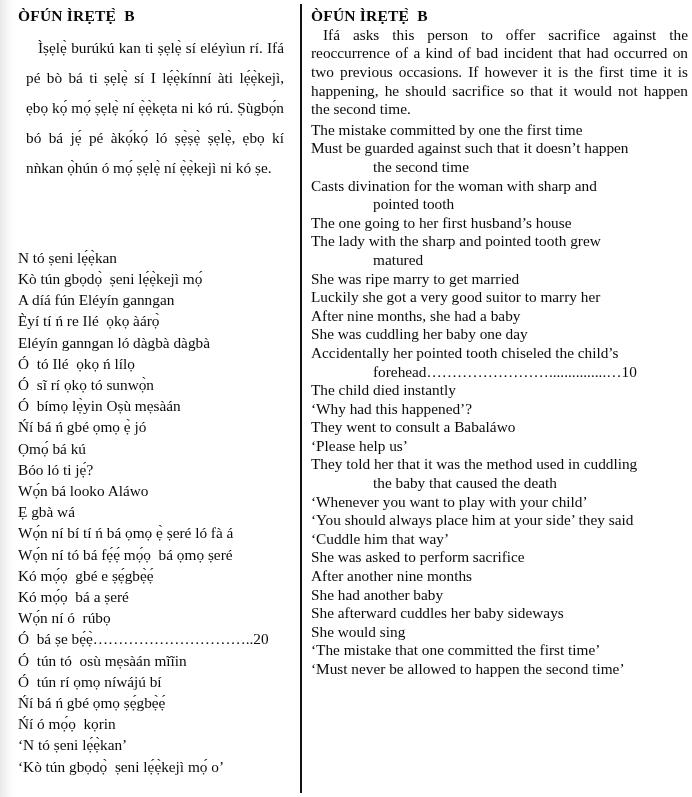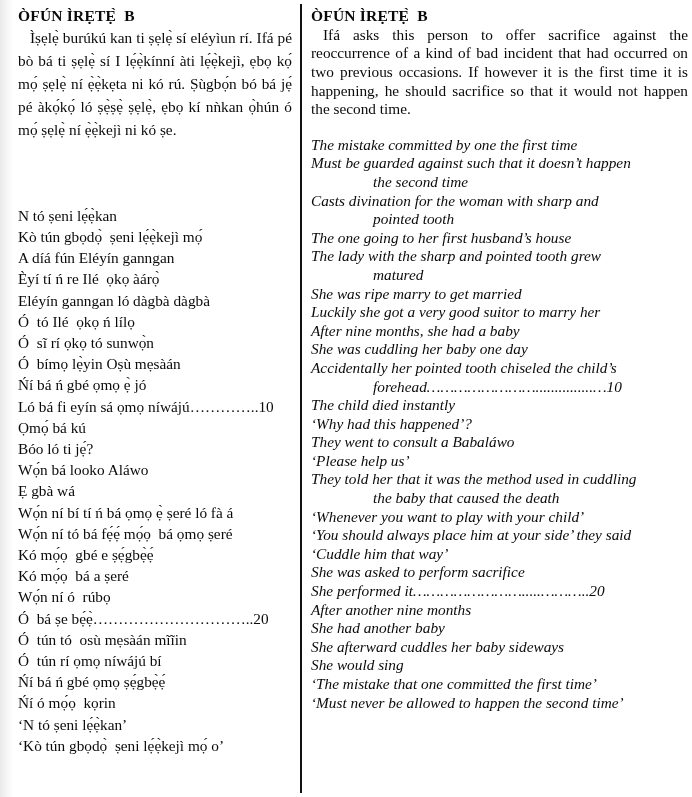--- a/index.html
+++ b/index.html
@@ -64,46 +64,45 @@
     font-weight: bold;
     font-size: 15.5px;
     letter-spacing: 0.2px;
     line-height: 1.15;
     margin: 0 0 1px 0;
     white-space: pre;
   }
 
   .intro-left {
     font-size: 15.3px;
-    line-height: 23px;
+    line-height: 30px;
     text-align: justify;
     text-justify: inter-word;
     text-indent: 12px;
-    margin: 0;
+    margin: 8px;
     hyphens: none;
   }
   .intro-right {
     font-size: 15.3px;
     line-height: 18.6px;
     text-align: justify;
     text-justify: inter-word;
     text-indent: 12px;
     margin: 0;
   }
 
   .verse-left {
     margin-top: 64px;
     font-size: 15.3px;
     line-height: 21.2px;
   }
   .verse-right {
-    margin-top: 17px;
+    margin-top: 2px;
     font-size: 15.3px;
     line-height: 18.6px;
-    font-style: italic;
   }
   .vline {
     white-space: pre-wrap;
     margin: 0;
   }
   .vline.cont-r {
     padding-left: 62px;
   }
 </style>
 </head>
@@ -117,21 +116,20 @@
     <div class="verse-left">
         <p class="vline">N tó ṣeni lẹ́ẹ̀kan</p>
         <p class="vline">Kò tún gbọdọ̀  ṣeni lẹ́ẹ̀kejì mọ́</p>
         <p class="vline">A díá fún Eléyín ganngan</p>
         <p class="vline">Èyí tí ń re Ilé  ọkọ àárọ̀</p>
         <p class="vline">Eléyín ganngan ló dàgbà dàgbà</p>
         <p class="vline">Ó  tó Ilé  ọkọ ń lílọ</p>
         <p class="vline">Ó  sĩ rí ọkọ tó sunwọ̀n</p>
         <p class="vline">Ó  bímọ lẹ̀yin Oṣù mẹsàán</p>
         <p class="vline">Ńí bá ń gbé ọmọ ẹ̀ jó</p>
-        <p class="vline">Ló bá fi eyín sá ọmọ níwájú…………..10</p>
         <p class="vline">Ọmọ́ bá kú</p>
         <p class="vline">Bóo ló ti jẹ́?</p>
         <p class="vline">Wọ́n bá looko Aláwo</p>
         <p class="vline">Ẹ gbà wá</p>
         <p class="vline">Wọ́n ní bí tí ń bá ọmọ ẹ̀ ṣeré ló fà á</p>
         <p class="vline">Wọ́n ní tó bá fẹ́ẹ́ mọ́ọ  bá ọmọ ṣeré</p>
         <p class="vline">Kó mọ́ọ  gbé e ṣẹ́gbẹ̀ẹ́</p>
         <p class="vline">Kó mọ́ọ  bá a ṣeré</p>
         <p class="vline">Wọ́n ní ó  rúbọ</p>
         <p class="vline">Ó  bá ṣe bẹ́ẹ̀…………………………..20</p>
@@ -167,21 +165,20 @@
         <p class="vline">The child died instantly</p>
         <p class="vline">‘Why had this happened’?</p>
         <p class="vline">They went to consult a Babaláwo</p>
         <p class="vline">‘Please help us’</p>
         <p class="vline">They told her that it was the method used in cuddling</p>
         <p class="vline cont-r">the baby that caused the death</p>
         <p class="vline">‘Whenever you want to play with your child’</p>
         <p class="vline">‘You should always place him at your side’ they said</p>
         <p class="vline">‘Cuddle him that way’</p>
         <p class="vline">She was asked to perform sacrifice</p>
-        <p class="vline">She performed it…………………….....………..20</p>
         <p class="vline">After another nine months</p>
         <p class="vline">She had another baby</p>
         <p class="vline">She afterward cuddles her baby sideways</p>
         <p class="vline">She would sing</p>
         <p class="vline">‘The mistake that one committed the first time’</p>
         <p class="vline">‘Must never be allowed to happen the second time’</p>
       </div>
   </div>
 
 </div>

